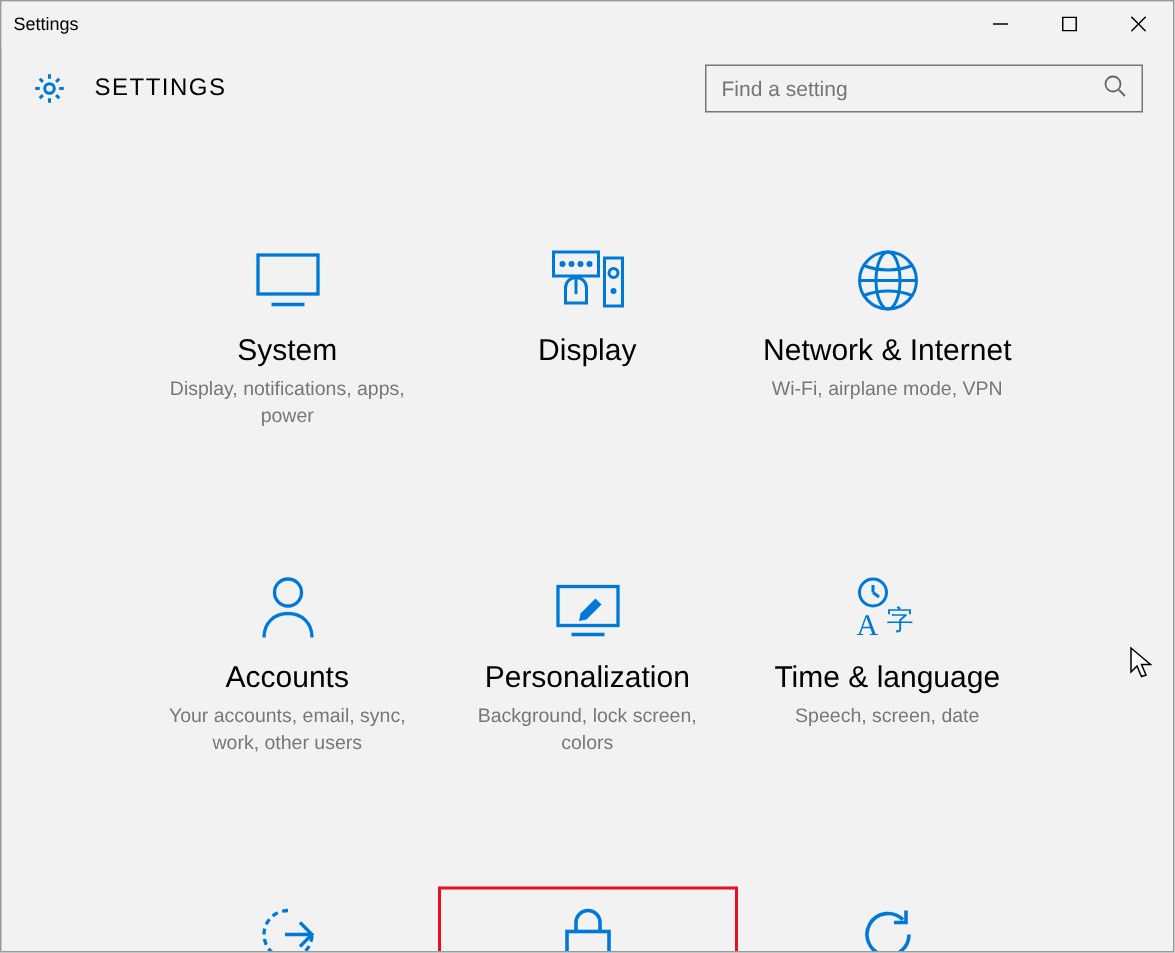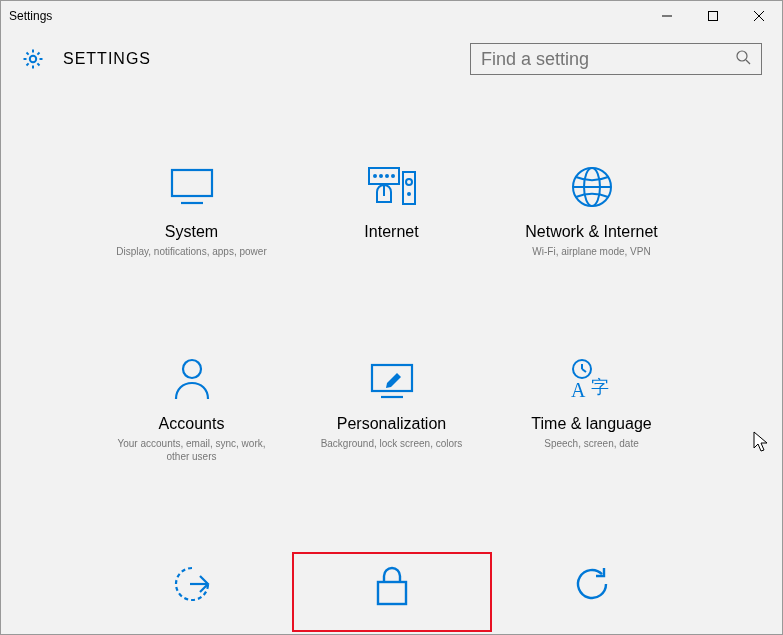--- a/index.html
+++ b/index.html
@@ -61,21 +61,21 @@
       display: flex;
       align-items: center;
       padding: 0 10px;
       background: #f2f2f2;
     }
     .search-input {
       flex: 1;
       background: transparent;
       border: none;
       outline: none;
-      font-size: 18px;
+      font-size: 14px;
       color: #666;
       font-family: inherit;
     }
     .search-icon { color: #666; }
     .grid {
       display: grid;
       grid-template-columns: repeat(3, 200px);
       column-gap: 0;
       row-gap: 80px;
       justify-content: center;
@@ -92,26 +92,26 @@
     .tile-icon {
       height: 48px;
       display: flex;
       align-items: center;
       justify-content: center;
       margin-bottom: 12px;
       color: #0078d7;
     }
     .tile-icon svg { display: block; }
     .tile-title {
-      font-size: 16px;
+      font-size: 20px;
       color: #000;
       margin-bottom: 4px;
     }
     .tile-sub {
-      font-size: 10px;
+      font-size: 13px;
       color: #777;
       line-height: 1.35;
       max-width: 170px;
     }
     .highlight {
       border: 2px solid #e81123;
     }
     .cursor {
       position: absolute;
       left: 752px;
@@ -186,21 +186,21 @@
           <circle cx="14" cy="10" r="1" fill="#0078d7"></circle>
           <circle cx="20" cy="10" r="1" fill="#0078d7"></circle>
           <circle cx="26" cy="10" r="1" fill="#0078d7"></circle>
         <rect x="36" y="6" width="12" height="32"></rect>
         <circle cx="42" cy="16" r="3"></circle>
           <circle cx="42" cy="28" r="1" fill="#0078d7"></circle>
         <path d="M10 26c0-4 3-7 7-7s7 3 7 7v10H10z"></path>
           <line x1="17" y1="19" x2="17" y2="30"></line>
       </svg>
     </div>
-    <div class="tile-title">Internet</div>
+    <div class="tile-title">Display</div>
   </div>
 
   <div class="tile">
     <div class="tile-icon">
       <svg width="44" height="44" viewBox="0 0 44 44" fill="none" stroke="#0078d7" stroke-width="2">
         <circle cx="22" cy="22" r="19"></circle>
         <ellipse cx="22" cy="22" rx="8" ry="19"></ellipse>
         <line x1="3" y1="22" x2="41" y2="22"></line>
         <path d="M6 12c10 4 22 4 32 0M6 32c10-4 22-4 32 0"></path>
       </svg>

